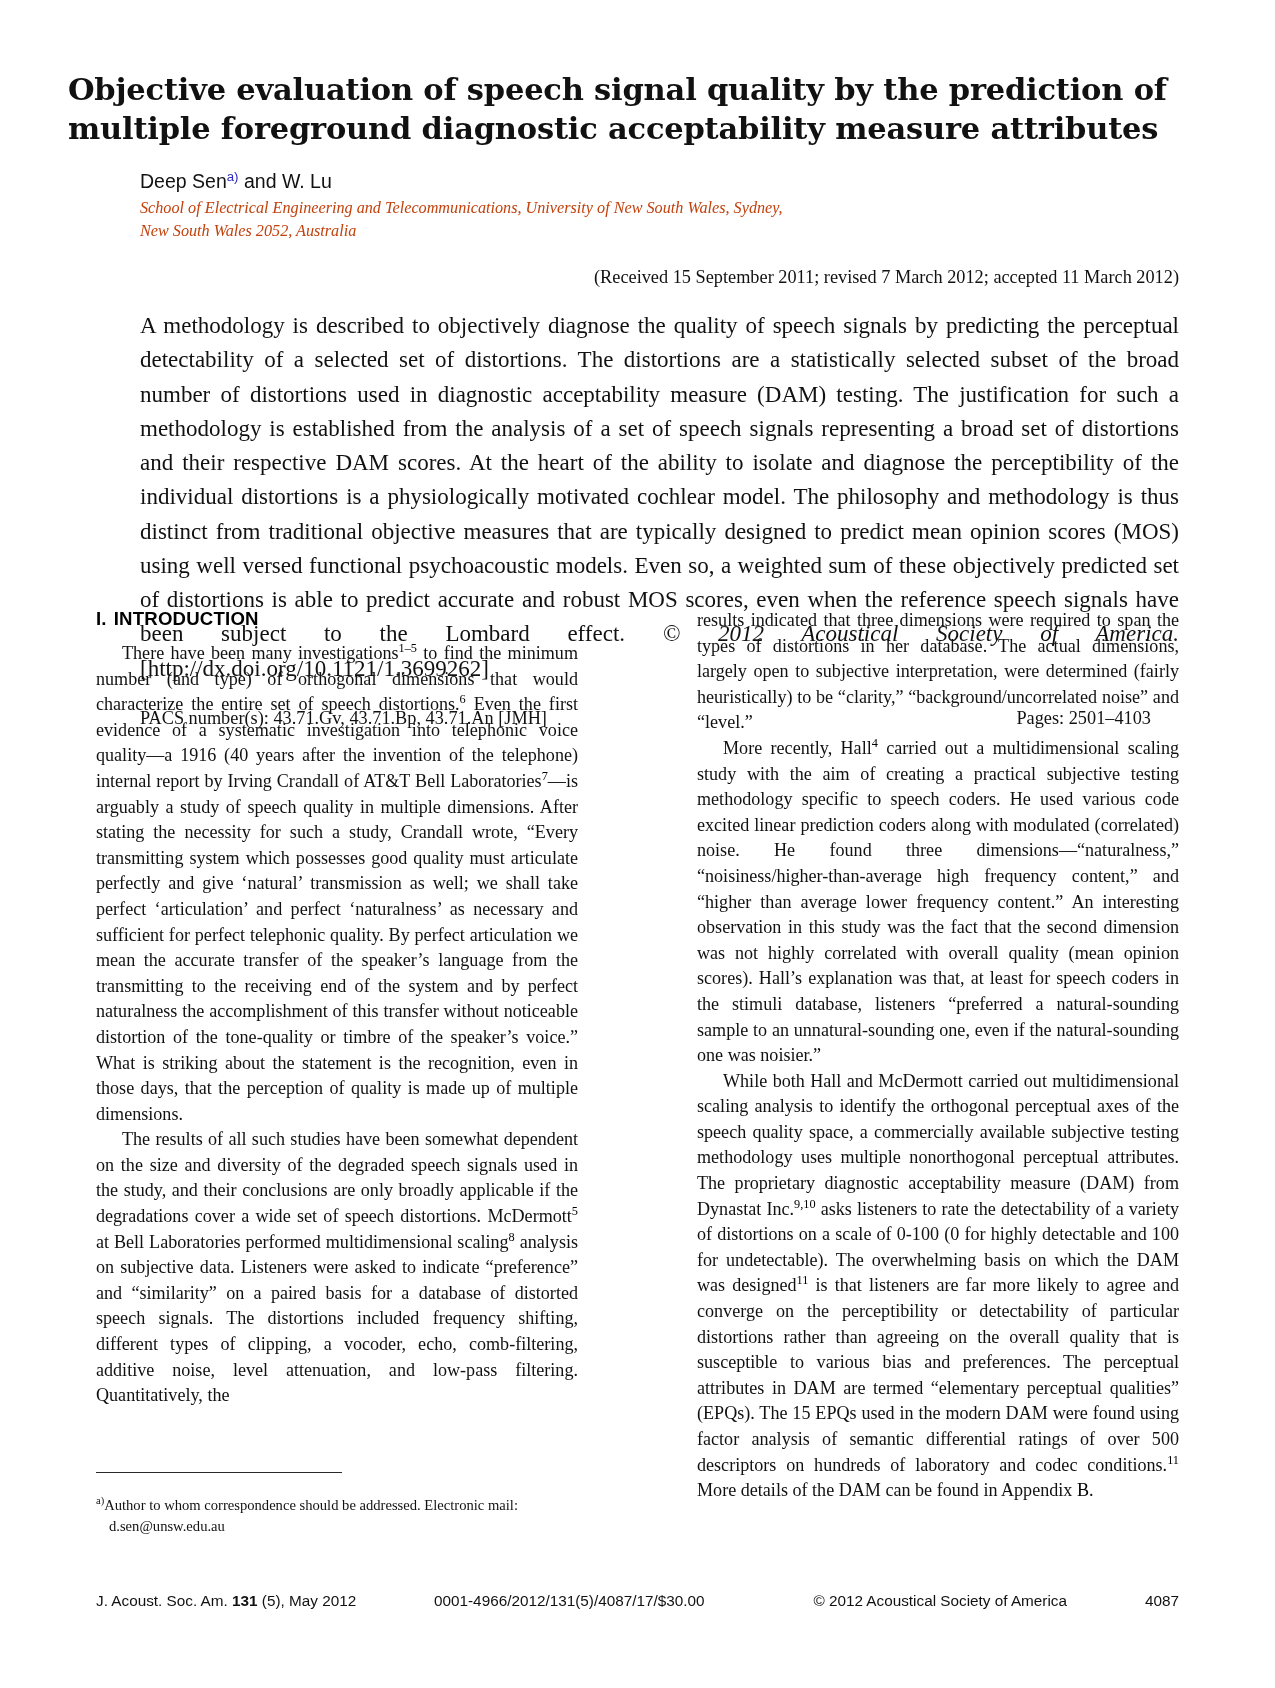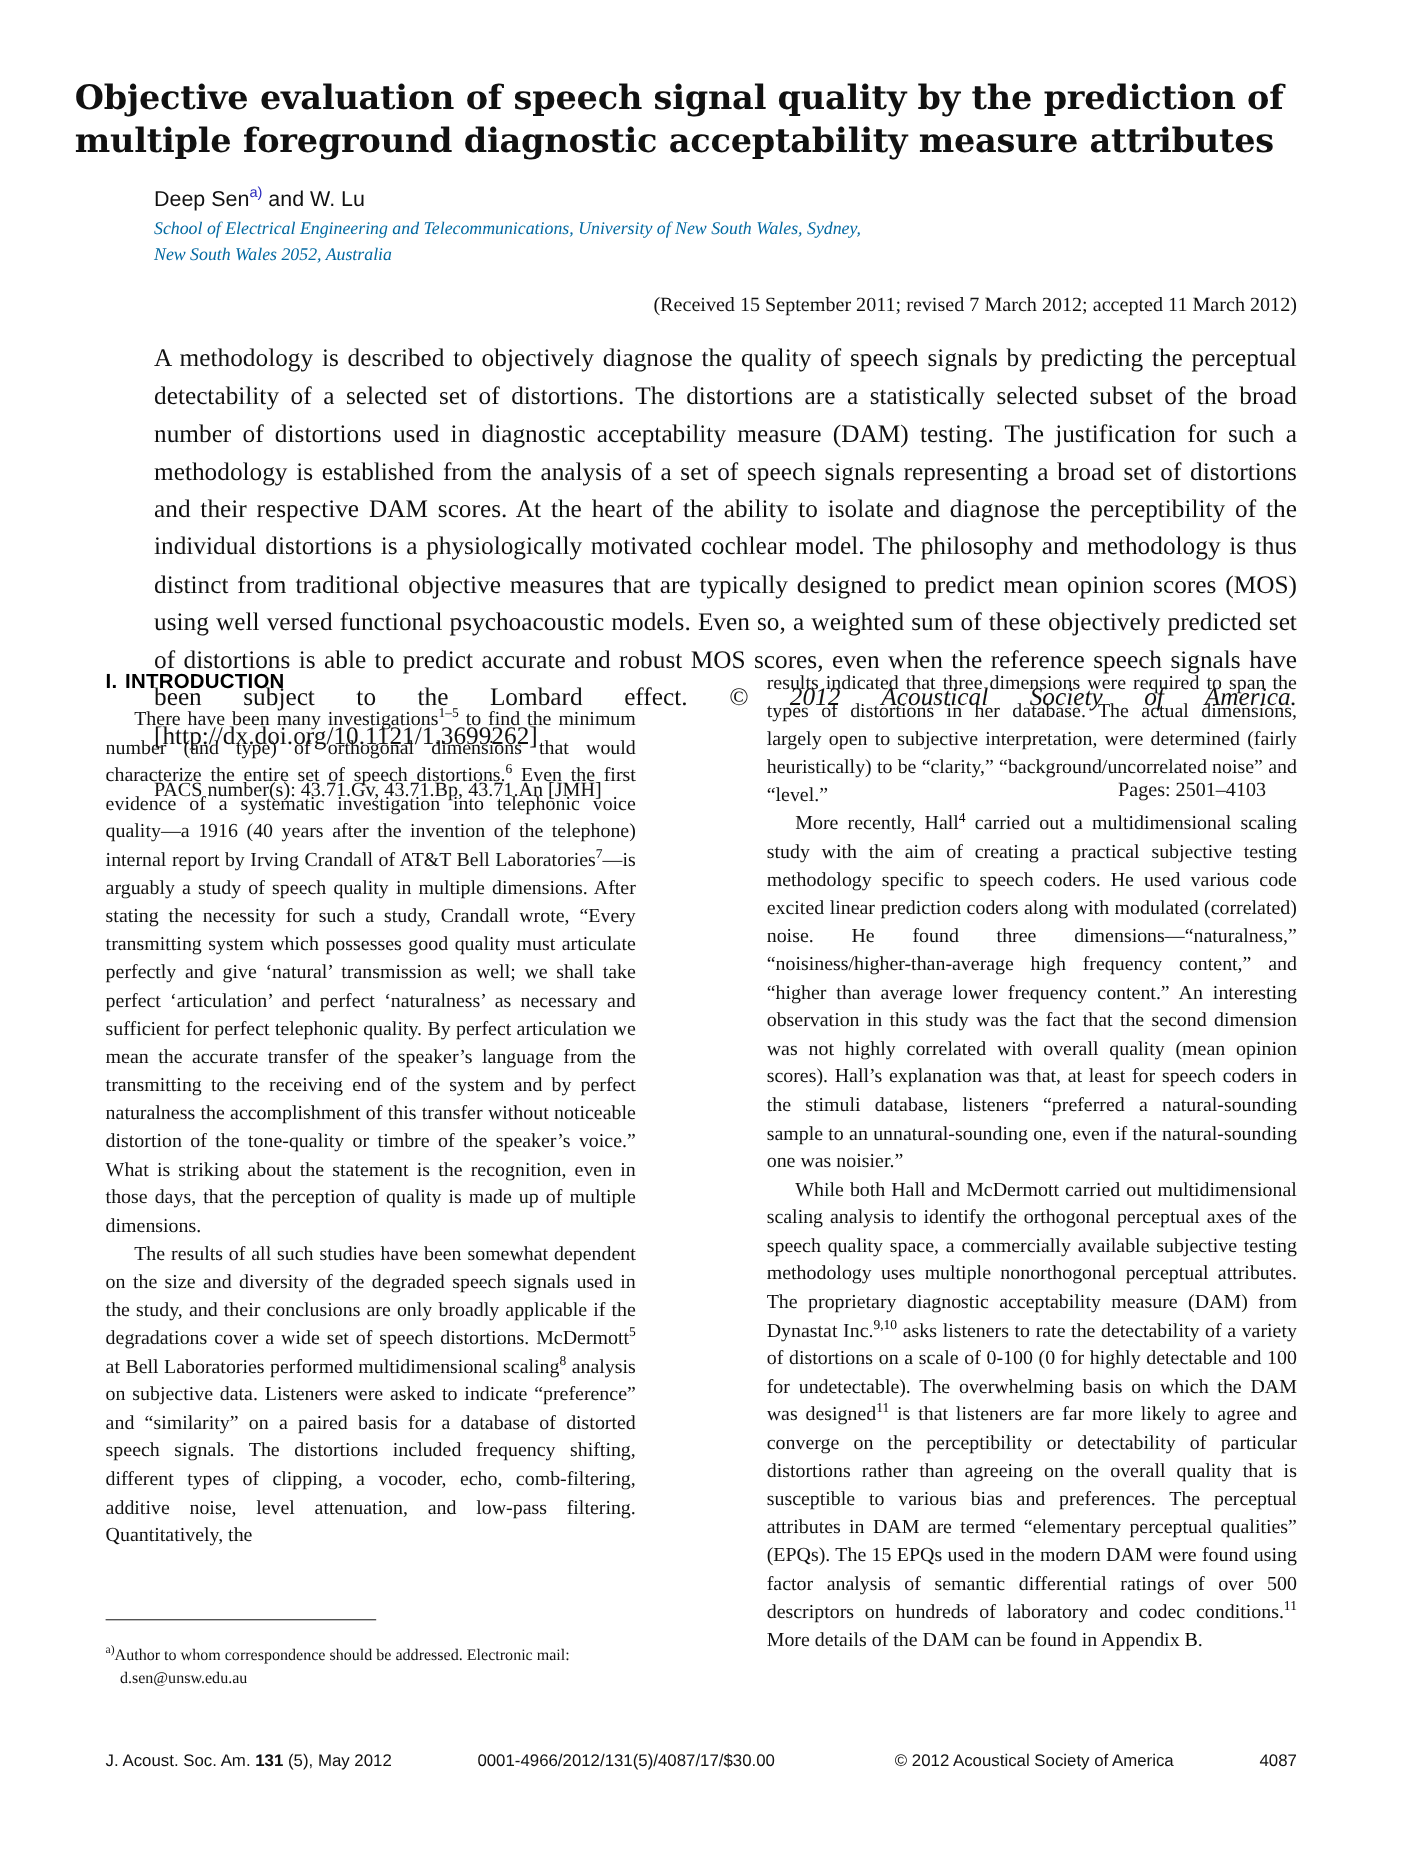--- a/index.html
+++ b/index.html
@@ -45,21 +45,21 @@
     font-family: "Liberation Sans", sans-serif;
     font-size: 19.5px;
     line-height: 1.25;
     color: #111111;
   }
   .affil {
     font-family: "Liberation Serif", serif;
     font-style: italic;
     font-size: 16.2px;
     line-height: 1.42;
-    color: #0369a1;
+    color: #c2410c;
     margin-top: 4px;
   }
   .received {
     font-family: "Liberation Serif", serif;
     font-size: 18.3px;
     margin-top: 24px;
     color: #111111;
     text-align: right;
   }
 

